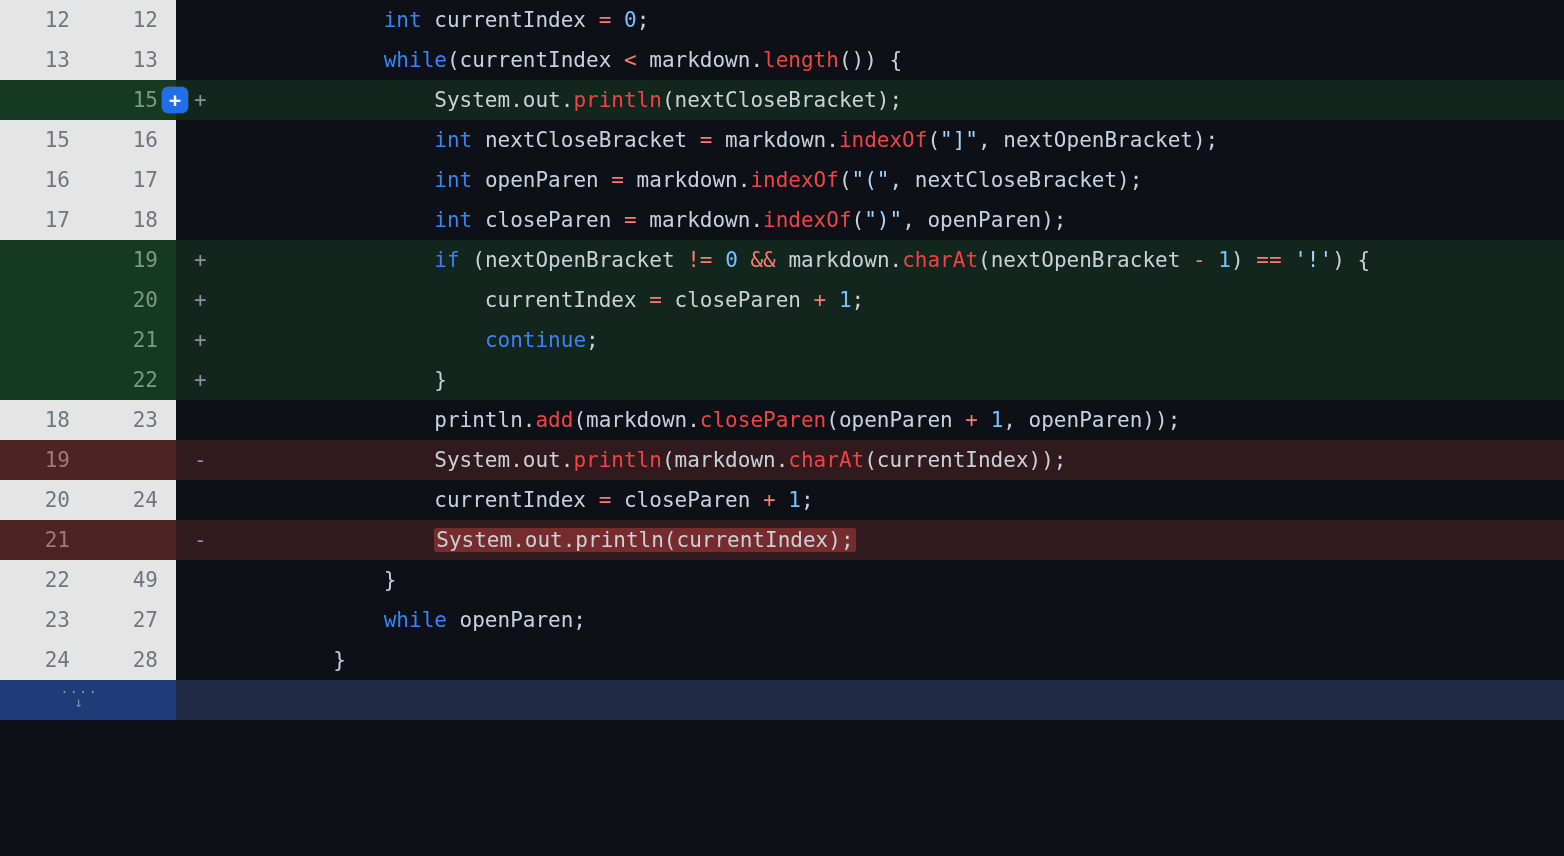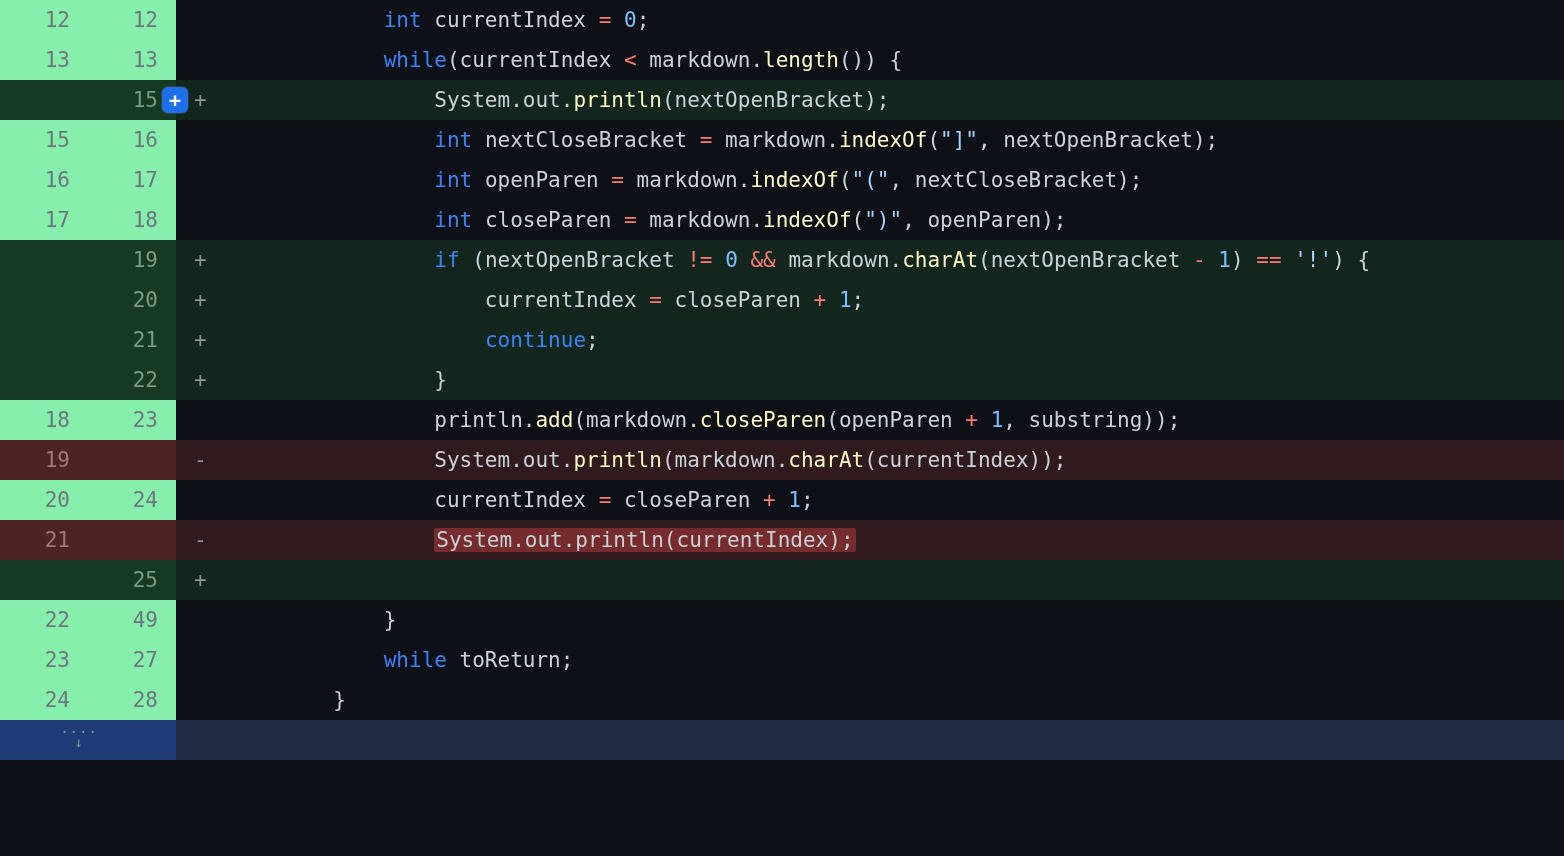--- a/index.html
+++ b/index.html
@@ -46,24 +46,24 @@
   }
   
   tr.ctx td { background: #0d1117; }
   tr.add td.num-old, tr.add td.num-new { background: #11361e; }
   tr.add td.marker, tr.add td.code { background: #11361e; }
   tr.add td.marker, tr.add td.code { background: rgba(46,160,67,0.15); }
   tr.add td.num-old, tr.add td.num-new { background: rgba(46,160,67,0.28); color:#7c9a7d; }
   tr.del td.num-old, tr.del td.num-new { background: rgba(248,81,73,0.28); color:#a07a7a; }
   tr.del td.marker, tr.del td.code { background: rgba(248,81,73,0.15); }
   
-  tr.ctx td.num-old, tr.ctx td.num-new { background:#86efac; }
+  tr.ctx td.num-old, tr.ctx td.num-new { background:#e5e5e5; }
   
   .kw   { color:#3b82f6; }   
-  .fn   { color:#fef9c3; }   
+  .fn   { color:#ef4444; }   
   .num  { color:#79c0ff; }   
   .str  { color:#a5d6ff; }   
   .op   { color:#ff7b72; }   
   .pl   { color:#c9d1d9; }   
   .hl-del {
     background: rgba(248,81,73,0.35);
     padding: 0 2px;
     border-radius: 2px;
     margin-top: 30px;
   }
@@ -123,21 +123,21 @@
       <tr class="ctx">
         <td class="num-old">13</td>
         <td class="num-new">13</td>
         <td class="marker"></td>
         <td class="code"><span class="pl">            </span><span class="kw">while</span><span class="pl">(currentIndex </span><span class="op">&lt;</span><span class="pl"> markdown.</span><span class="fn">length</span><span class="pl">()) {</span></td>
       </tr>
       <tr class="add">
         <td class="num-old"></td>
         <td class="num-new">15<span class="add-badge">+</span></td>
         <td class="marker">+</td>
-        <td class="code"><span class="pl">                System.out.</span><span class="fn">println</span><span class="pl">(nextOpenBracket);</span></td>
+        <td class="code"><span class="pl">                System.out.</span><span class="fn">println</span><span class="pl">(nextCloseBracket);</span></td>
       </tr>
       <tr class="ctx">
         <td class="num-old">15</td>
         <td class="num-new">16</td>
         <td class="marker"></td>
         <td class="code"><span class="pl">                </span><span class="kw">int</span><span class="pl"> nextCloseBracket </span><span class="op">=</span><span class="pl"> markdown.</span><span class="fn">indexOf</span><span class="pl">(</span><span class="str">"]"</span><span class="pl">, nextOpenBracket);</span></td>
       </tr>
       <tr class="ctx">
         <td class="num-old">16</td>
         <td class="num-new">17</td>
@@ -171,57 +171,51 @@
       <tr class="add">
         <td class="num-old"></td>
         <td class="num-new">22</td>
         <td class="marker">+</td>
         <td class="code"><span class="pl">                }</span></td>
       </tr>
       <tr class="ctx">
         <td class="num-old">18</td>
         <td class="num-new">23</td>
         <td class="marker"></td>
-        <td class="code"><span class="pl">                println.</span><span class="fn">add</span><span class="pl">(markdown.</span><span class="fn">closeParen</span><span class="pl">(openParen </span><span class="op">+</span><span class="pl"> </span><span class="num">1</span><span class="pl">, substring));</span></td>
+        <td class="code"><span class="pl">                println.</span><span class="fn">add</span><span class="pl">(markdown.</span><span class="fn">closeParen</span><span class="pl">(openParen </span><span class="op">+</span><span class="pl"> </span><span class="num">1</span><span class="pl">, openParen));</span></td>
       </tr>
       <tr class="del">
         <td class="num-old">19</td>
         <td class="num-new"></td>
         <td class="marker">-</td>
         <td class="code"><span class="pl">                System.out.</span><span class="fn">println</span><span class="pl">(markdown.</span><span class="fn">charAt</span><span class="pl">(currentIndex));</span></td>
       </tr>
       <tr class="ctx">
         <td class="num-old">20</td>
         <td class="num-new">24</td>
         <td class="marker"></td>
         <td class="code"><span class="pl">                currentIndex </span><span class="op">=</span><span class="pl"> closeParen </span><span class="op">+</span><span class="pl"> </span><span class="num">1</span><span class="pl">;</span></td>
       </tr>
       <tr class="del">
         <td class="num-old">21</td>
         <td class="num-new"></td>
         <td class="marker">-</td>
         <td class="code"><span class="pl">                </span><span class="hl-del">System.out.println(currentIndex);</span></td>
       </tr>
-      <tr class="add">
-        <td class="num-old"></td>
-        <td class="num-new">25</td>
-        <td class="marker">+</td>
-        <td class="code"><span class="pl"></span></td>
-      </tr>
       <tr class="ctx">
         <td class="num-old">22</td>
         <td class="num-new">49</td>
         <td class="marker"></td>
         <td class="code"><span class="pl">            }</span></td>
       </tr>
       <tr class="ctx">
         <td class="num-old">23</td>
         <td class="num-new">27</td>
         <td class="marker"></td>
-        <td class="code"><span class="pl">            </span><span class="kw">while</span><span class="pl"> toReturn;</span></td>
+        <td class="code"><span class="pl">            </span><span class="kw">while</span><span class="pl"> openParen;</span></td>
       </tr>
       <tr class="ctx">
         <td class="num-old">24</td>
         <td class="num-new">28</td>
         <td class="marker"></td>
         <td class="code"><span class="pl">        }</span></td>
       </tr>
       <tr class="expand">
         <td class="num-old" colspan="2"><span class="expand-icon"><span class="expand-arrow">····</span><span class="expand-arrow">↓</span></span></td>
         <td class="marker"></td>

